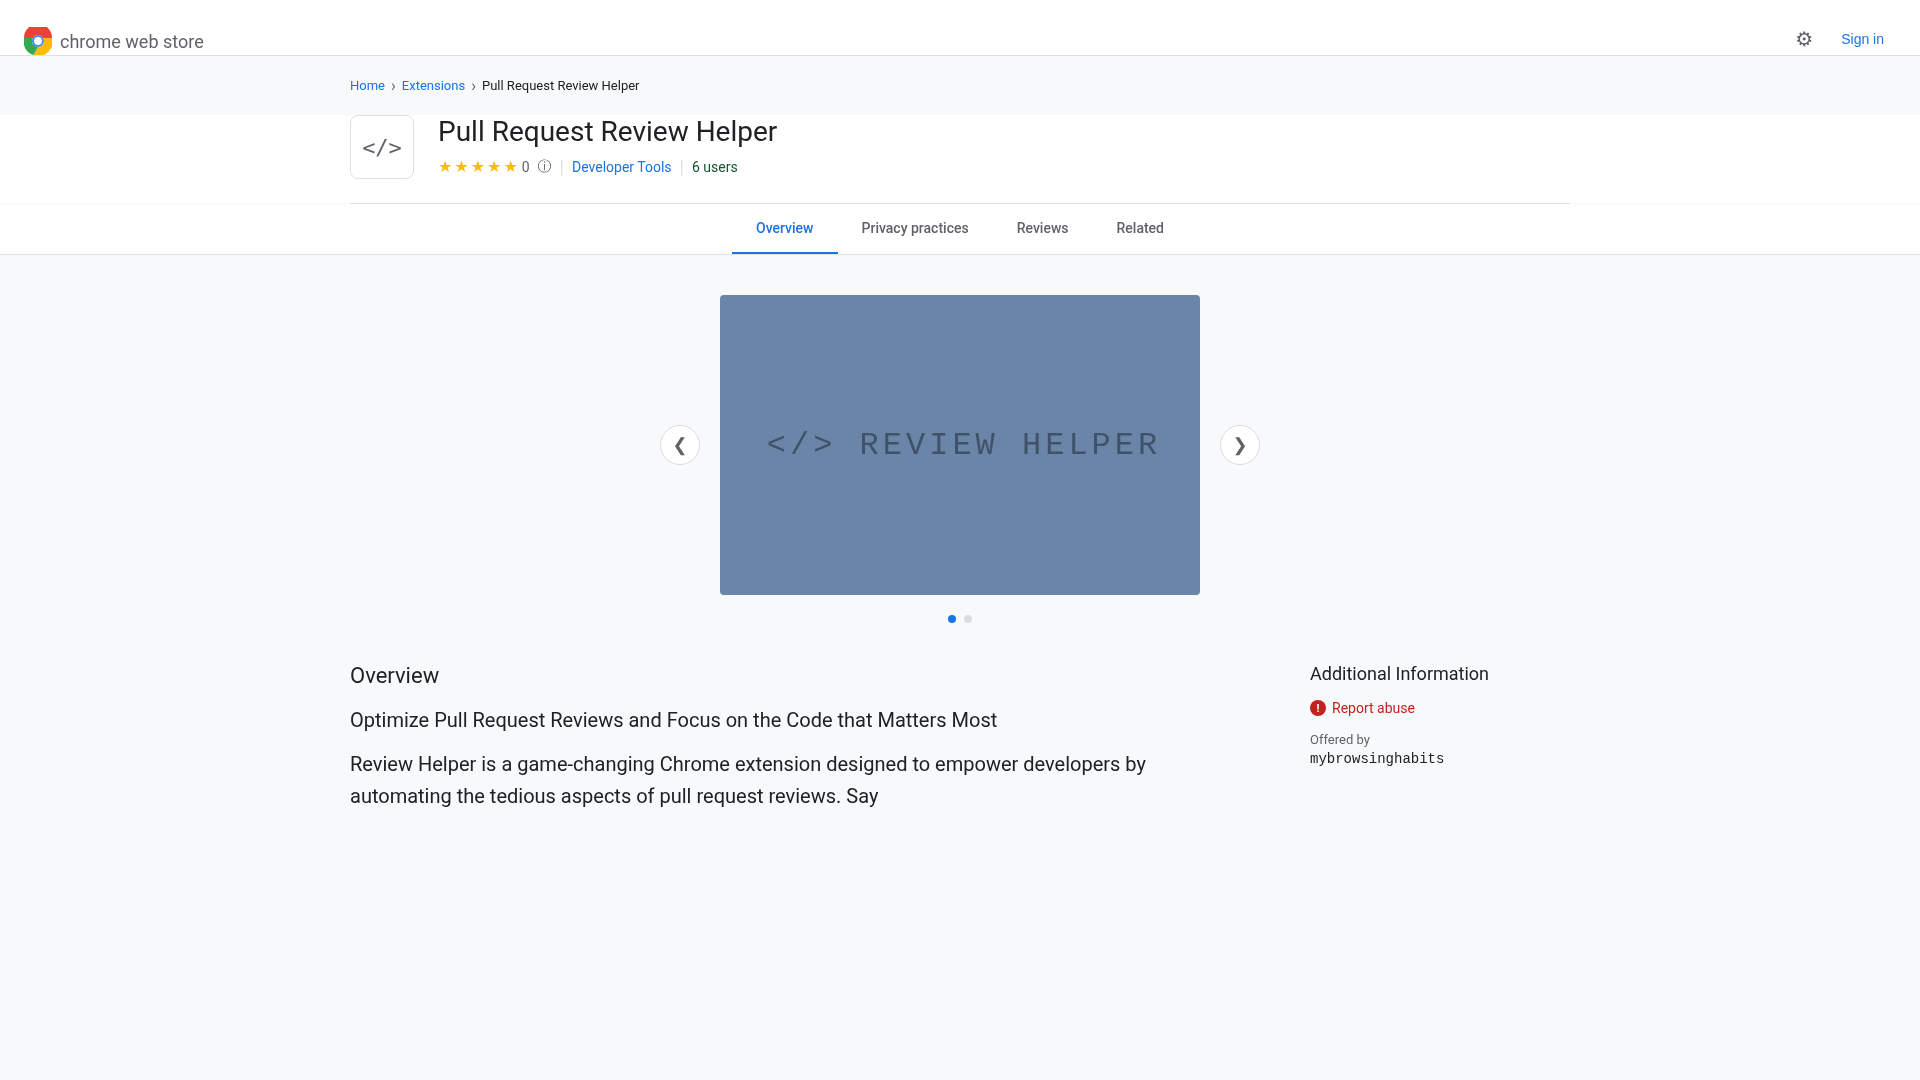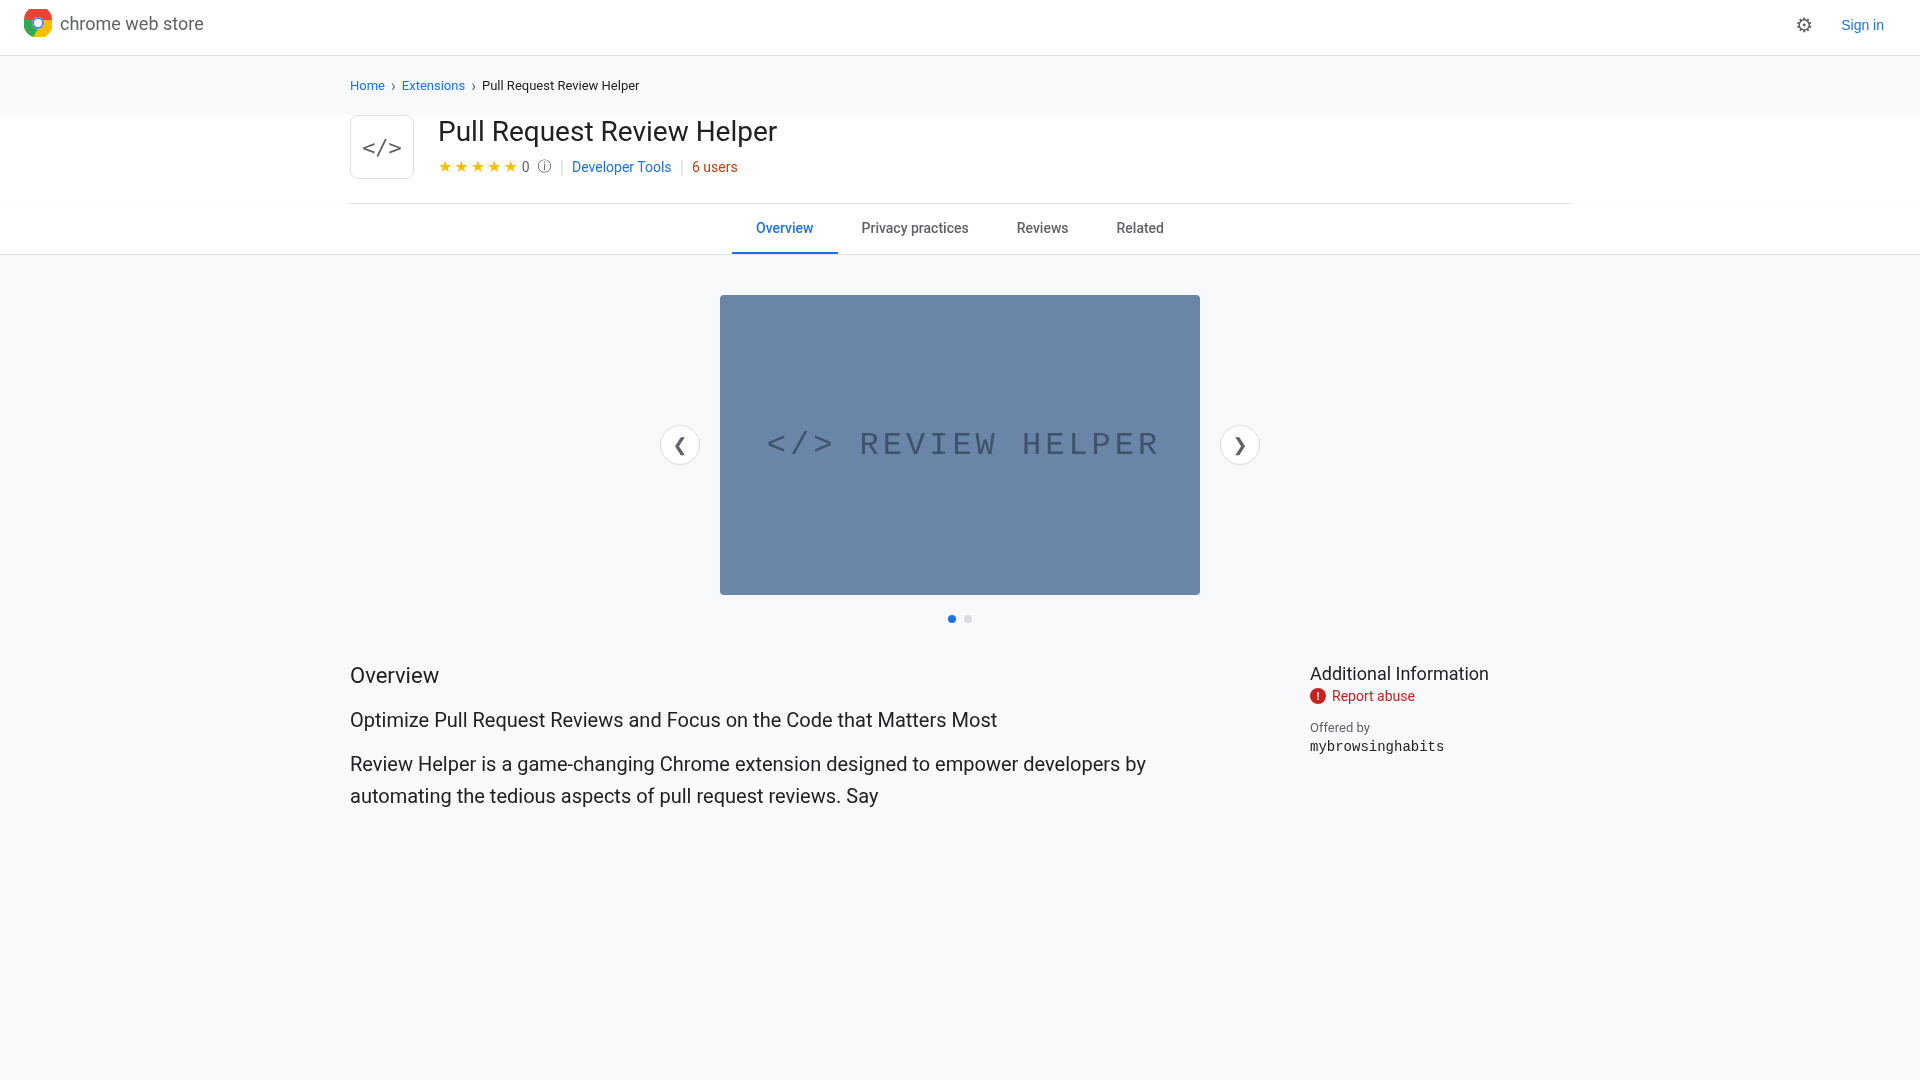--- a/index.html
+++ b/index.html
@@ -8,22 +8,22 @@
       background: #f8f9fa;
       color: #202124;
       font-size: 14px;
     }
     
     .header {
       background: #fff;
       border-bottom: 1px solid #e0e0e0;
       height: 56px;
       display: flex;
-      align-items: flex-start;
-      padding: 9px 24px;
+      align-items: flex-end;
+      padding: 0 24px;
       justify-content: space-between;
       position: sticky;
       top: 0;
       z-index: 10;
     }
     .header-left {
       display: flex;
       align-items: center;
       gap: 10px;
     }
@@ -136,21 +136,21 @@
       color: #e0e0e0;
       font-size: 18px;
     }
     .category-link {
       color: #1a73e8;
       text-decoration: none;
       font-size: 14px;
       text-align: center;
     }
     .user-count {
-      color: #c2410c;
+      color: #14532d;
       font-size: 14px;
     }
     .divider {
       height: 1px;
       background: #e0e0e0;
       margin: 0 350px;
     }
     
     .tabs-container {
       background: #fff;
@@ -258,21 +258,21 @@
       margin-bottom: 12px;
     }
     .additional-info {
       width: 260px;
       flex-shrink: 0;
     }
     .additional-title {
       font-size: 18px;
       font-weight: 400;
       color: #202124;
-      margin-bottom: 4px;
+      margin-bottom: 16px;
     }
     .report-abuse {
       display: flex;
       align-items: center;
       gap: 6px;
       color: #c5221f;
       font-size: 14px;
       cursor: pointer;
       margin-bottom: 16px;
       text-decoration: none;

